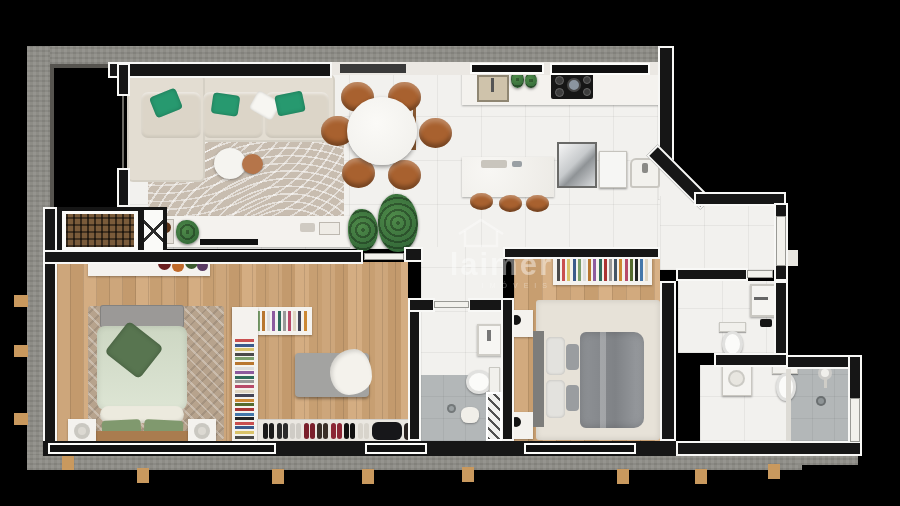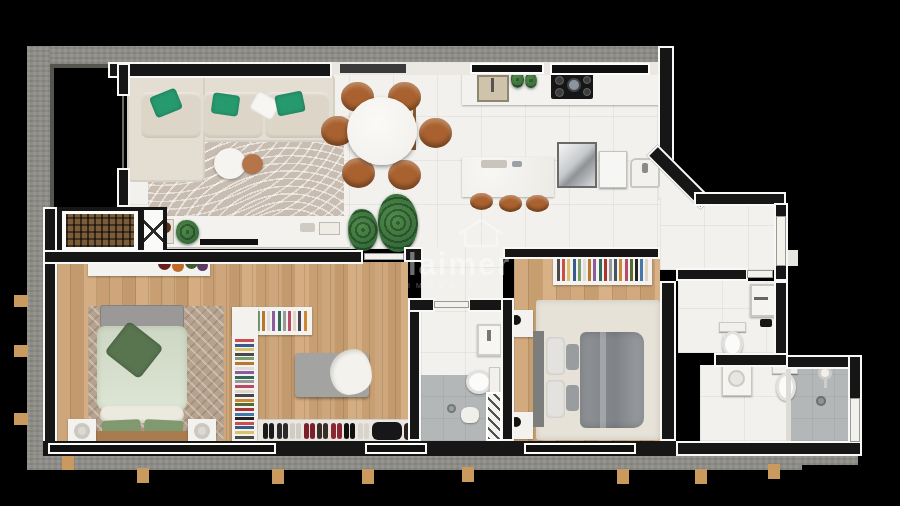--- a/index.html
+++ b/index.html
@@ -73,21 +73,21 @@
       linear-gradient(-45deg, transparent calc(50% - 1.5px), #2b2b2b calc(50% - 1.5px) calc(50% + 1.5px), transparent calc(50% + 1.5px)),
       #fafaf8;}
   .glasshatch{background:
       repeating-linear-gradient(45deg, rgba(40,40,40,.8) 0 2px, transparent 2px 7px),
       #f2f2ef;border:2px solid #fff;box-sizing:border-box;}
   .toilet-bowl{background:#fbfbf9;border-radius:50% 50% 50% 50%;box-shadow:inset 0 0 0 3px rgba(0,0,0,.1), 0 1px 2px rgba(0,0,0,.35);}
   .toilet-tank{background:#f1f0ec;border:1px solid #c9c8c2;box-sizing:border-box;box-shadow:0 1px 1px rgba(0,0,0,.3);}
   .strip{position:absolute;}
   .shoe{position:absolute;border-radius:3px;}
   
-  .watermark{position:absolute;z-index:9;text-align:left;color:var(--watermark,rgba(255,255,255,.42));}
+  .watermark{position:absolute;z-index:9;text-align:right;color:var(--watermark,rgba(255,255,255,.42));}
   .wm-brand{font-size:31px;font-weight:bold;letter-spacing:2px;line-height:1;margin-top:1px;}
   .wm-tag{font-size:7px;letter-spacing:6px;margin-top:2px;color:rgba(255,255,255,.34);}
 </style>
 </head>
 <body>
 
 <div class="scene">
 
   <div class="concrete" style="left:28px;top:46px;width:632px;height:18px;"></div>
   <div class="concrete" style="left:27px;top:46px;width:23px;height:421px;"></div>

